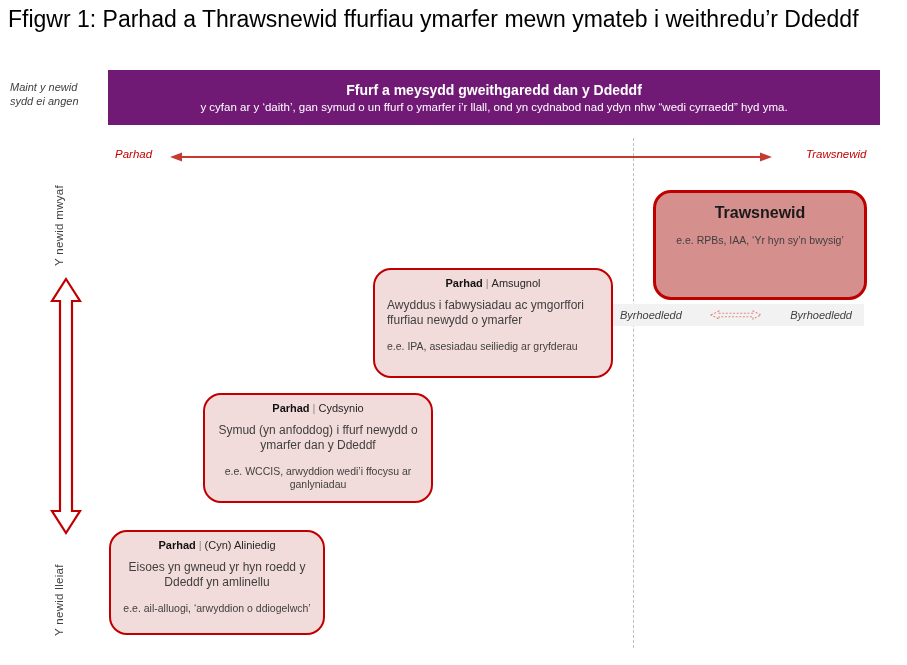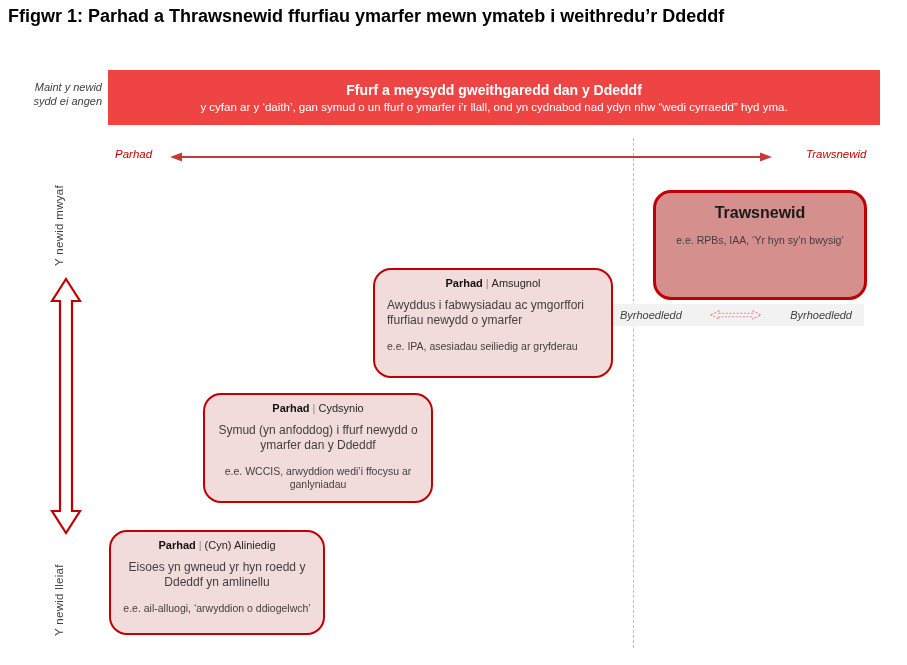--- a/index.html
+++ b/index.html
@@ -2,34 +2,34 @@
 <html><head>
 <meta charset="utf-8">
 <style>
   html,body{margin:0;padding:0;background:#fff;}
   .stage{
     position:relative;width:907px;height:665px;background:#ffffff;overflow:hidden;
     font-family:"Liberation Sans",sans-serif;color:#3f3f3f;
   }
   .fig-title{
     position:absolute;left:8px;top:6px;width:890px;
-    font-size:18px;font-weight:bold;color:#000;
+    font-size:23px;font-weight:normal;color:#000;
   }
   
   .banner{
     position:absolute;left:108px;top:70px;width:772px;height:55px;
-    background:#ef4444;color:#fff;text-align:center;
+    background:#701a75;color:#fff;text-align:center;
     display:flex;flex-direction:column;justify-content:center;gap:3px;
   }
   .banner-title{font-size:14px;font-weight:bold;}
   .banner-sub{font-size:11.5px;}
   
   .magnitude{
     position:absolute;left:10px;top:80px;width:92px;
-    font-size:11px;font-style:italic;color:#404040;text-align:right;line-height:1.3;
+    font-size:11px;font-style:italic;color:#404040;text-align:left;line-height:1.3;
   }
   
   .axis-label{
     position:absolute;top:148px;font-size:11.5px;font-style:italic;color:#C00000;
   }
   .axis-label.left{left:115px;}
   .axis-label.right{left:806px;}
   .h-arrow{position:absolute;left:168px;top:149px;}
   
   .vdash{

